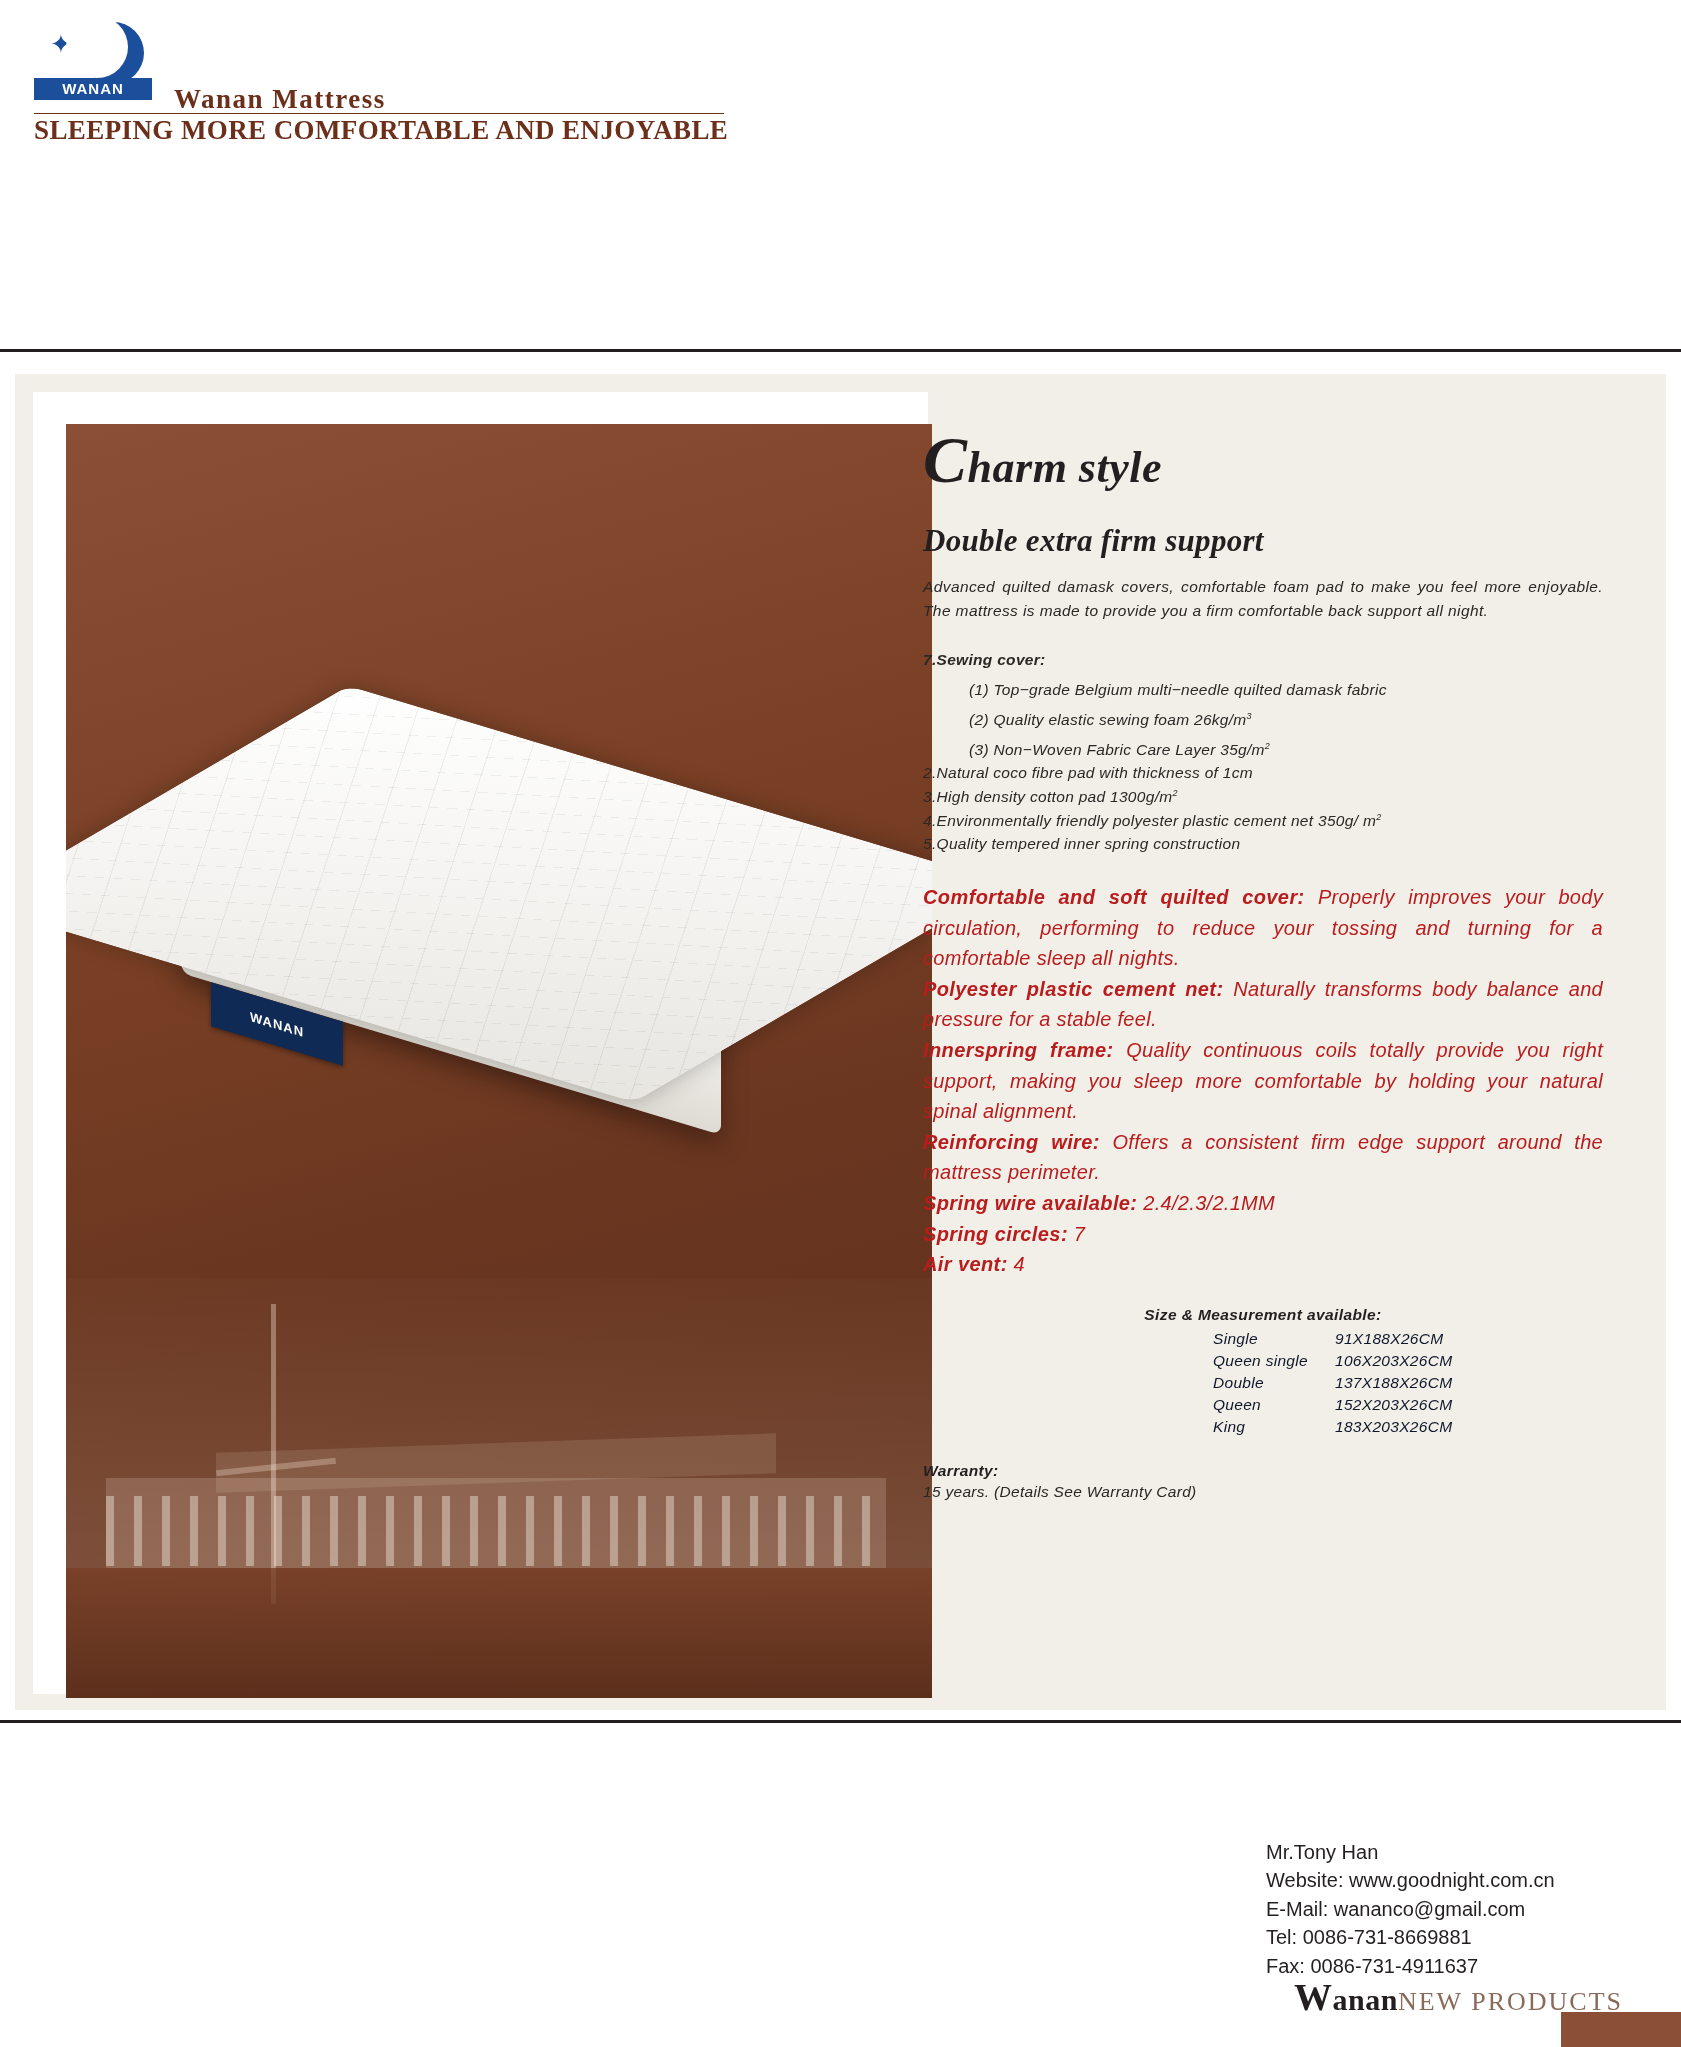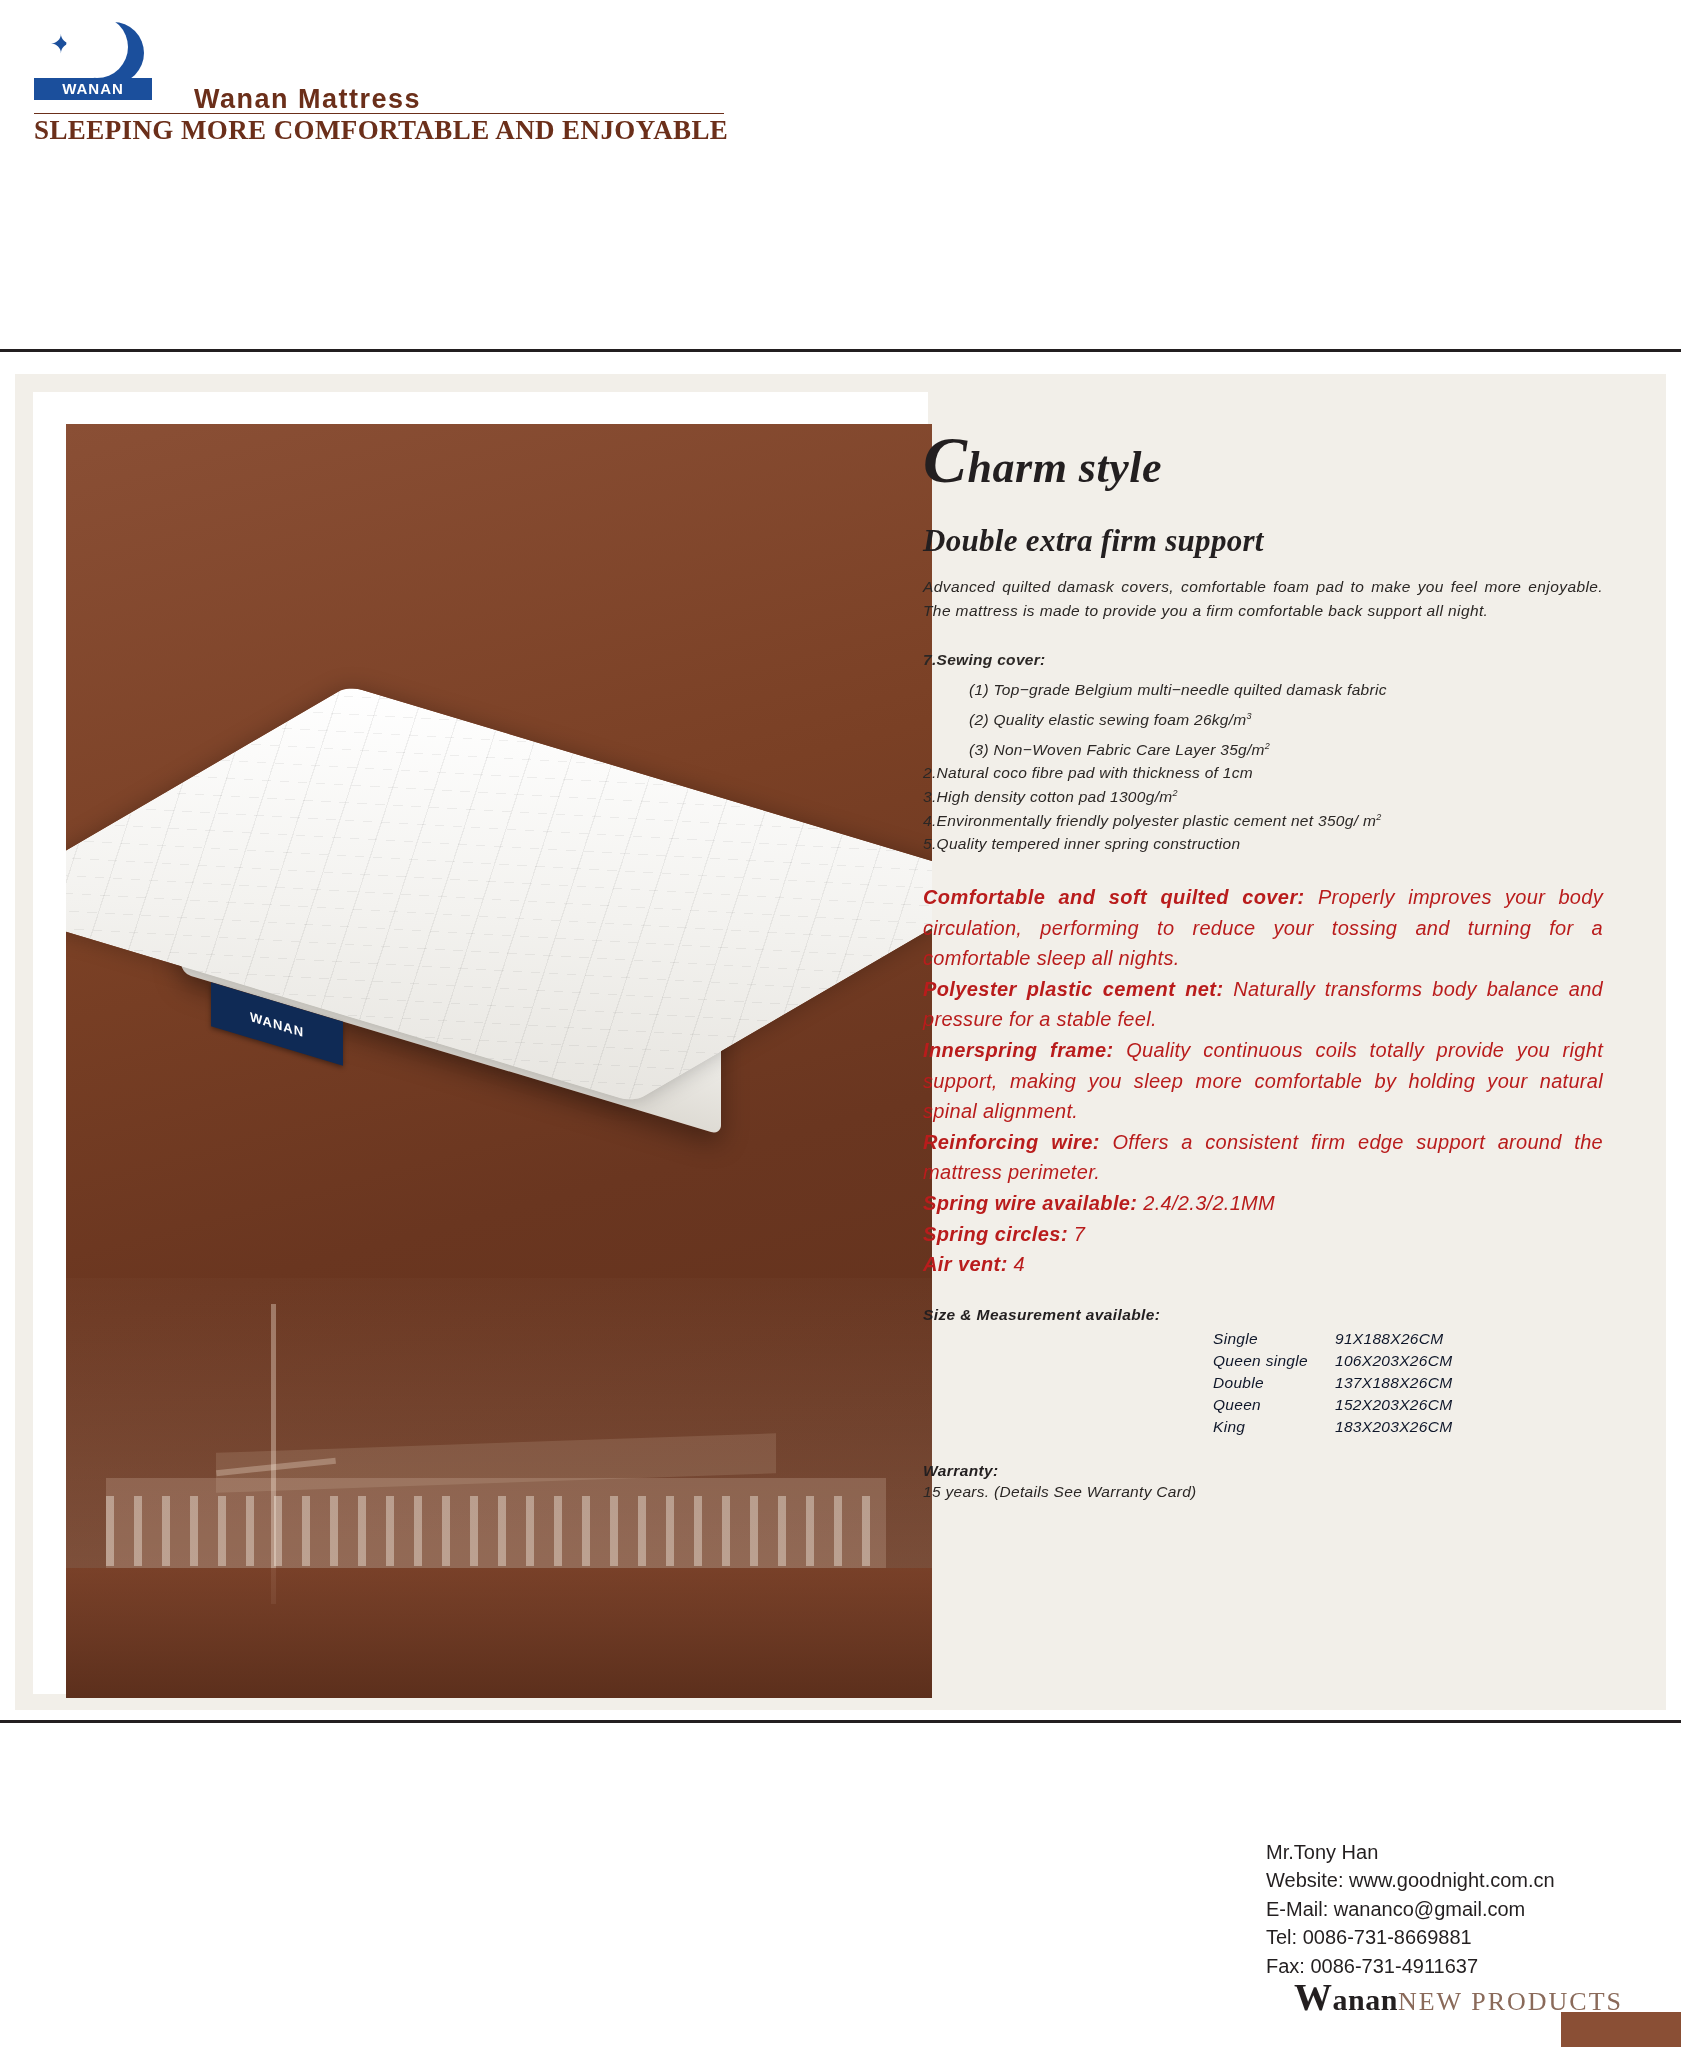--- a/index.html
+++ b/index.html
@@ -78,27 +78,26 @@
     font-weight: bold;
     font-size: 15px;
     letter-spacing: 1px;
     text-align: center;
     line-height: 22px;
   }
   .brand-name {
     position: absolute;
     left: 140px;
     top: 66px;
-    font-family: Liberation Sans, sans-serif;
+    font-family: Liberation Serif, serif;
     font-size: 27px;
     font-weight: bold;
     letter-spacing: 1.5px;
     color: #6b2f1a;
     white-space: nowrap;
-    margin-left: 20px;
   }
   .header-rule {
     position: absolute;
     left: 34px;
     top: 113px;
     width: 690px;
     height: 1px;
     background: #6b2f1a;
   }
   .tagline {
@@ -316,20 +315,21 @@
     text-align: justify;
     color: #b91c1c;
   }
   .features b { font-weight: bold; letter-spacing: 0.4px;}
   .features .blk { margin-bottom: 0px; }
   .sizes-head {
     margin-top: 26px;
     font-size: 15.5px;
     font-weight: bold;
     letter-spacing: 0.4px;
+    text-align: center;
   }
   table.sizes {
     margin-top: 4px;
     margin-left: 290px;
     border-collapse: collapse;
     font-size: 15.5px;
     letter-spacing: 0.3px;
     color: #0f172a;
   }
   table.sizes td { padding: 2px 0; }

